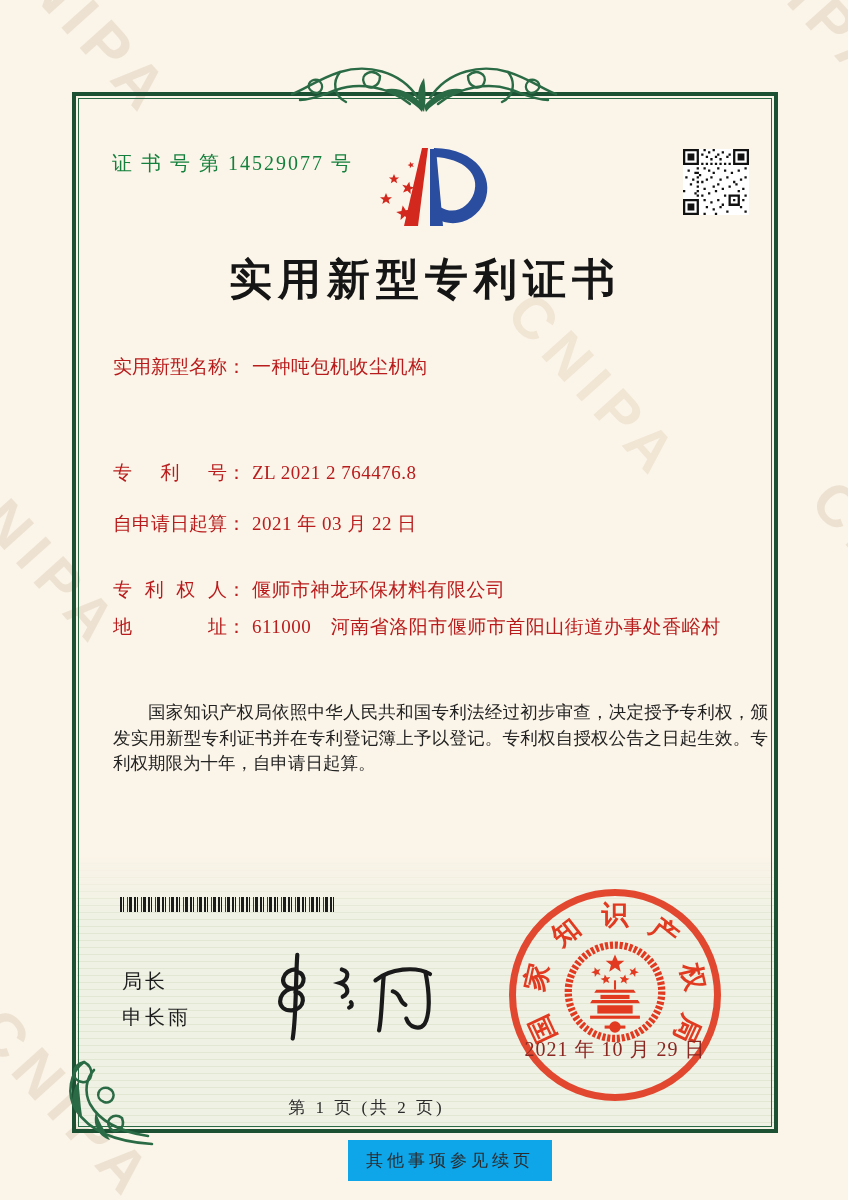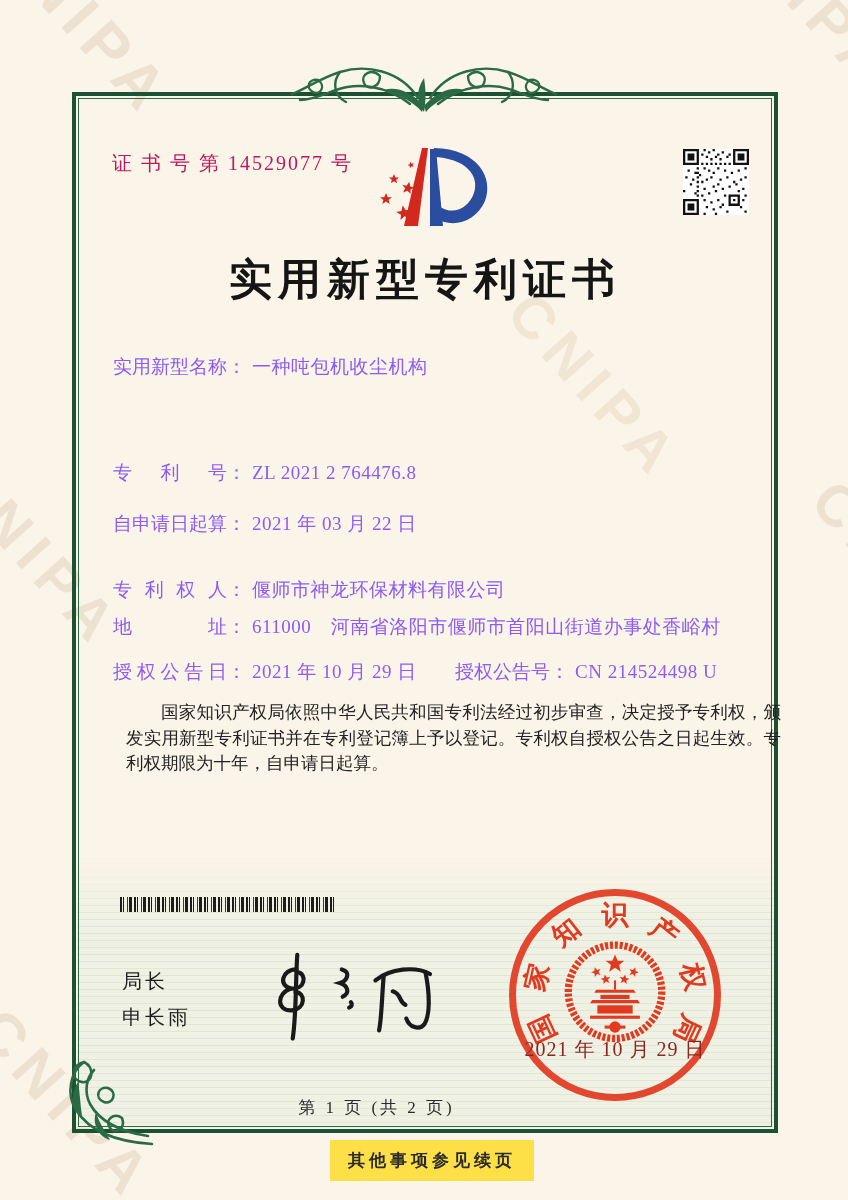--- a/index.html
+++ b/index.html
@@ -21,39 +21,39 @@
           mask-image:linear-gradient(180deg,rgba(0,0,0,0) 0,#000 60px); }
 
   
   .frame { position:absolute; left:72px; top:92px; width:706px; height:1041px;
            border:4px solid #1d5134; z-index:2; pointer-events:none; }
   .frame::after { content:""; position:absolute; inset:2px; border:1.5px solid #2a6b45; }
   .orn-top { position:absolute; left:288px; top:56px; z-index:3; }
   .orn-corner { position:absolute; left:52px; top:1048px; z-index:3; }
 
   
-  .cert-no { position:absolute; left:112px; top:150px; font-size:20px; color:#be185d;
+  .cert-no { position:absolute; left:112px; top:150px; font-size:20px; color:#15803d;
              letter-spacing:2px; z-index:3; }
   .logo { position:absolute; left:352px; top:140px; z-index:3; }
   .qr { position:absolute; left:683px; top:149px; z-index:3; }
   .title { position:absolute; left:72px; top:251px; width:706px; text-align:center;
            font-size:43px; font-weight:bold; color:#151515; letter-spacing:6px; z-index:3; }
 
   
-  .row { position:absolute; left:113px; font-size:19px; color:#8b5cf6; z-index:3; white-space:nowrap; }
+  .row { position:absolute; left:113px; font-size:19px; color:#b91c1c; z-index:3; white-space:nowrap; }
   .lbl { display:inline-block; width:114px; text-align:justify; text-align-last:justify;
          vertical-align:top; }
   .colon { display:inline-block; margin-right:6px; }
   .val { letter-spacing:0.5px; }
   .cell2 { position:absolute; left:342px; top:0; white-space:nowrap; }
   .cell2 .lbl { width:auto; text-align:left; text-align-last:auto; }
 
   
   .body-text { position:absolute; left:113px; top:700px; width:655px; z-index:3;
-               font-size:17.5px; line-height:25.5px; color:#222; text-align:justify;margin-left:13px; }
+               font-size:17.5px; line-height:25.5px; color:#222; text-align:justify; }
   .body-text p { text-indent:2em; }
 
   
   .barcode { position:absolute; left:120px; top:897px; width:217px; height:15px; z-index:3;
              background:repeating-linear-gradient(90deg,#1c1c1c 0 2px,rgba(0,0,0,0) 2px 3px,
                #1c1c1c 3px 4px,rgba(0,0,0,0) 4px 7px,#3a3a3a 7px 8px,rgba(0,0,0,0) 8px 9px,
                #1c1c1c 9px 12px,rgba(0,0,0,0) 12px 14px); }
   .sig-title { position:absolute; left:122px; top:968px; font-size:20px; color:#1e1e1e; z-index:3;
                font-family:Liberation Sans, sans-serif; letter-spacing:3px; }
   .sig-name  { position:absolute; left:122px; top:1004px; font-size:20px; color:#1e1e1e; z-index:3;
@@ -64,24 +64,24 @@
   .seal { position:absolute; left:509px; top:889px; width:212px; height:212px; z-index:4; }
   .seal-ring { position:absolute; inset:0; border:7px solid rgba(225,58,32,0.92);
                border-radius:50%; }
   .seal-char { position:absolute; left:50%; top:50%; font-size:27px; color:#e13a20;
                font-weight:bold; }
   .seal-emblem { position:absolute; left:50%; top:50%; transform:translate(-50%,-53%); }
   .seal-date { position:absolute; left:512px; top:1036px; width:206px; text-align:center;
                font-size:20px; color:#8a2720; z-index:5; letter-spacing:1px; }
 
   
-  .page-info { position:absolute; left:82px; top:1096px; width:589px; text-align:center;
+  .page-info { position:absolute; left:72px; top:1096px; width:589px; text-align:center;
                font-size:17px; color:#2b2b2b; letter-spacing:3px; z-index:3; }
-  .footer-note { position:absolute; left:330px; top:1140px; background:#fde047;
-                 padding:9px 18px; font-size:17px; color:#2b2b2b; letter-spacing:4px; z-index:3;font-weight:bold; }
+  .footer-note { position:absolute; left:348px; top:1140px; background:#0ea5e9;
+                 padding:9px 18px; font-size:17px; color:#2b2b2b; letter-spacing:4px; z-index:3; }
 </style>
 </head>
 <body>
 
 <div class="page">
 
   <span class="wm" style="left:-38px;top:-18px;font-size:62px">CNIPA</span>
   <span class="wm" style="left:690px;top:-40px;font-size:60px">CNIPA</span>
   <span class="wm" style="left:482px;top:352px;font-size:58px;color:rgba(226,209,184,0.42)">CNIPA</span>
   <span class="wm" style="left:-78px;top:520px;font-size:58px">CNIPA</span>
@@ -166,26 +166,20 @@
     <span class="lbl">专利号</span><span class="colon">：</span><span class="val">ZL 2021 2 764476.8</span>
   </div>
   <div class="row" style="top:511px">
     <span class="lbl">自申请日起算</span><span class="colon">：</span><span class="val">2021 年 03 月 22 日</span>
   </div>
   <div class="row" style="top:577px">
     <span class="lbl">专利权人</span><span class="colon">：</span><span class="val">偃师市神龙环保材料有限公司</span>
   </div>
   <div class="row" style="top:614px">
     <span class="lbl">地址</span><span class="colon">：</span><span class="val">611000　河南省洛阳市偃师市首阳山街道办事处香峪村</span>
-  </div>
-  <div class="row" style="top:659px">
-    <span class="lbl">授权公告日</span><span class="colon">：</span><span class="val">2021 年 10 月 29 日</span>
-    <span class="cell2">
-      <span class="lbl">授权公告号</span><span class="colon">：</span><span class="val">CN 214524498 U</span>
-    </span>
   </div>
 
   <div class="body-text">
     <p>国家知识产权局依照中华人民共和国专利法经过初步审查，决定授予专利权，颁发实用新型专利证书并在专利登记簿上予以登记。专利权自授权公告之日起生效。专利权期限为十年，自申请日起算。</p>
   </div>
 
   <div class="barcode"></div>
 
   <div class="sig-title">局长</div>
   <div class="sig-name">申长雨</div>

